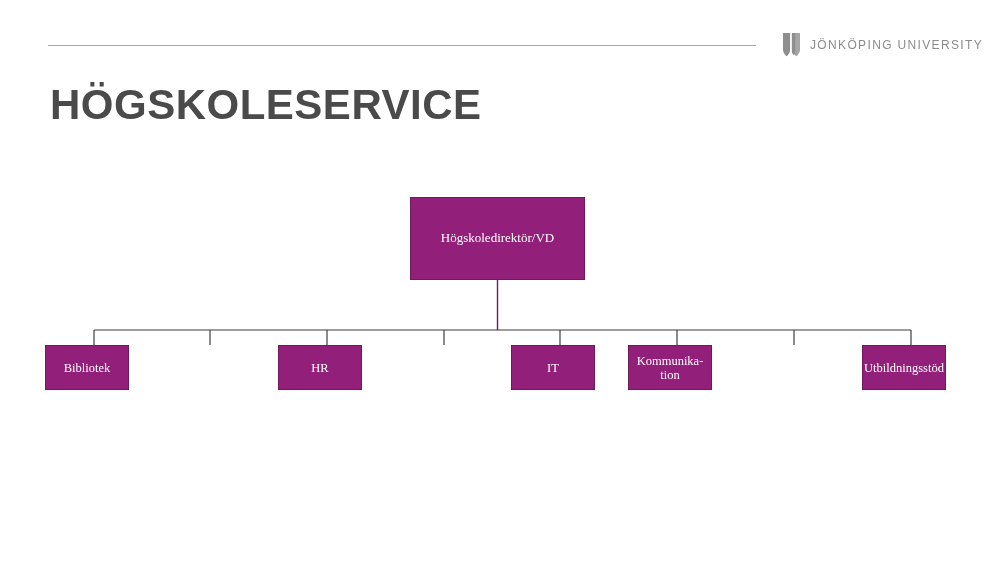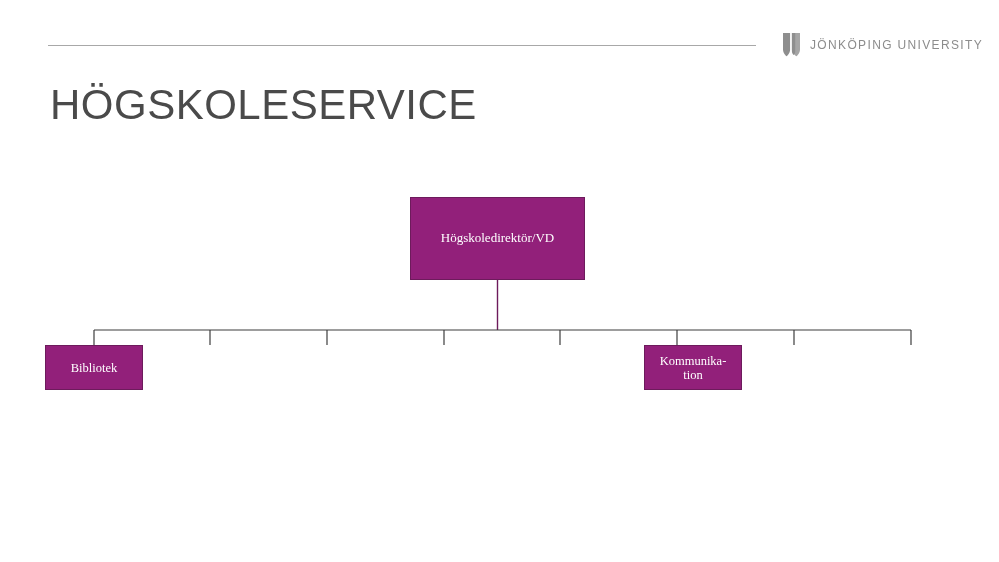--- a/index.html
+++ b/index.html
@@ -53,21 +53,21 @@
     line-height: 1;
   }
 
   
   .page-title {
     position: absolute;
     left: 50px;
     top: 81px;
     font-family: "Liberation Sans", sans-serif;
     font-size: 42px;
-    font-weight: normal;
+    font-weight: bold;
     color: #4a4a4a;
     letter-spacing: 0.5px;
     white-space: nowrap;
     margin: 0;
   }
 
   
   .org-chart {
     position: absolute;
     left: 0;
@@ -102,21 +102,21 @@
   .node-root {
     left: 410px;
     top: 197px;
     width: 175px;
     height: 83px;
     font-size: 13px;
   }
 
   .node-child {
     top: 345px;
-    width: 98px;
+    width: 84px;
     height: 45px;
     font-size: 12.5px;
     padding: 0 12px;
   }
 
   .node-label {
     display: block;
     white-space: pre-line;
     text-align: center;
   }
@@ -158,18 +158,27 @@
     <line x1="911" y1="330" x2="911" y2="345" stroke="#3d3d3d" stroke-width="1.2"></line>
   </svg>
 
   <div class="node node-root">
     <span class="node-label">Högskoledirektör/VD</span>
   </div>
 
   <div class="node node-child" style="left:45px">
     <span class="node-label">Bibliotek</span>
   </div>
-  <div class="node node-child" style="left:644px">
+  <div class="node node-child" style="left:278px">
+    <span class="node-label">HR</span>
+  </div>
+  <div class="node node-child" style="left:511px">
+    <span class="node-label">IT</span>
+  </div>
+  <div class="node node-child" style="left:628px">
     <span class="node-label">Kommunika-
 tion</span>
+  </div>
+  <div class="node node-child" style="left:862px">
+    <span class="node-label">Utbildningsstöd</span>
   </div>
 
 </div>
 
 </body></html>

